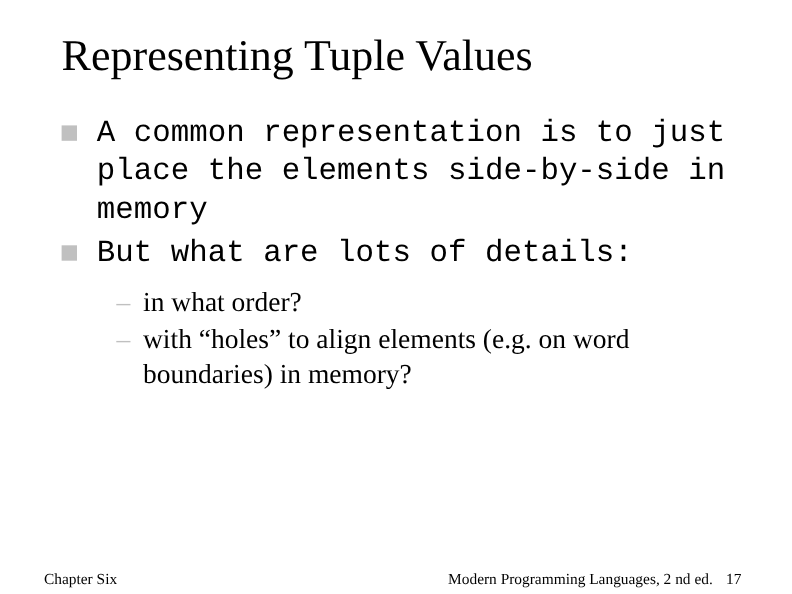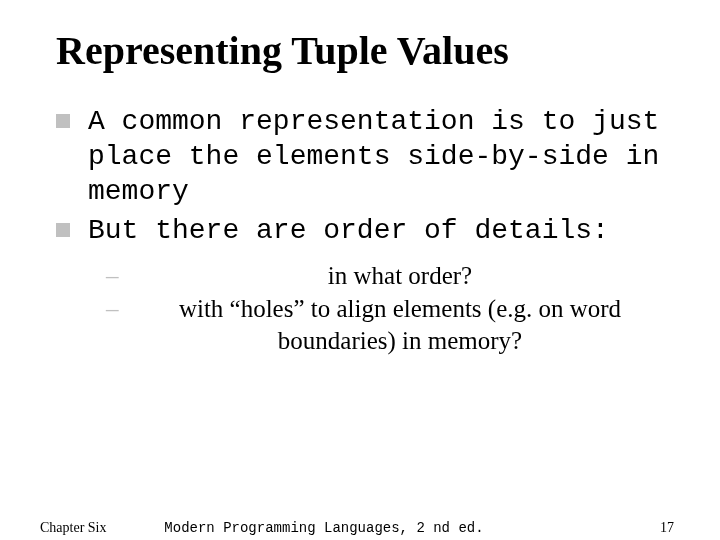--- a/index.html
+++ b/index.html
@@ -15,21 +15,21 @@
   }
   .slide {
     box-sizing: border-box;
     width: 720px;
     height: 540px;
     padding: 28px 50px 0 56px;
     position: relative;
   }
   .title {
     font-size: 40px;
-    font-weight: 700;
+    font-weight: 400;
     margin: 0 0 30px 0;
     line-height: 1.15;
   }
   .level1 {
     list-style: none;
     margin: 0;
     padding: 0;
     font-family: Liberation Mono, monospace;
   }
   .level1 > li {
@@ -45,21 +45,20 @@
     left: 0;
     top: 10px;
     width: 14px;
     height: 14px;
     background: #c0c0c0;
   }
   .level2 {
     list-style: none;
     margin: 12px 0 0 0;
     padding: 0 0 0 50px;
-    text-align: center;
   }
   .level2 > li {
     position: relative;
     padding-left: 24px;
     font-size: 25px;
     line-height: 1.25;
     margin-bottom: 2px;
   }
   .level2 > li::before {
     content: "–";
@@ -79,38 +78,37 @@
   }
   .footer-left {
     position: absolute;
     left: 40px;
     font-family: Liberation Serif, serif;
   }
   .footer-center {
     position: absolute;
     left: 0;
     width: 648px;
-    text-align: center;
-    font-family: Liberation Mono, monospace;
+    text-align: right;
   }
   .footer-right {
     position: absolute;
     right: 46px;
   }
 </style>
 </head>
 <body>
 
 <div class="slide">
 
   <h1 class="title">Representing Tuple Values</h1>
 
   <ul class="level1">
     <li>A common representation is to just place the elements side-by-side in memory</li>
-    <li>But there are order of details:</li>
+    <li>But what are lots of details:</li>
   </ul>
 
   <ul class="level2">
     <li>in what order?</li>
     <li>with “holes” to align elements (e.g. on word boundaries) in memory?</li>
   </ul>
 
   <div class="footer">
     <span class="footer-left">Chapter Six</span>
     <span class="footer-center">Modern Programming Languages, 2 nd ed.</span>

